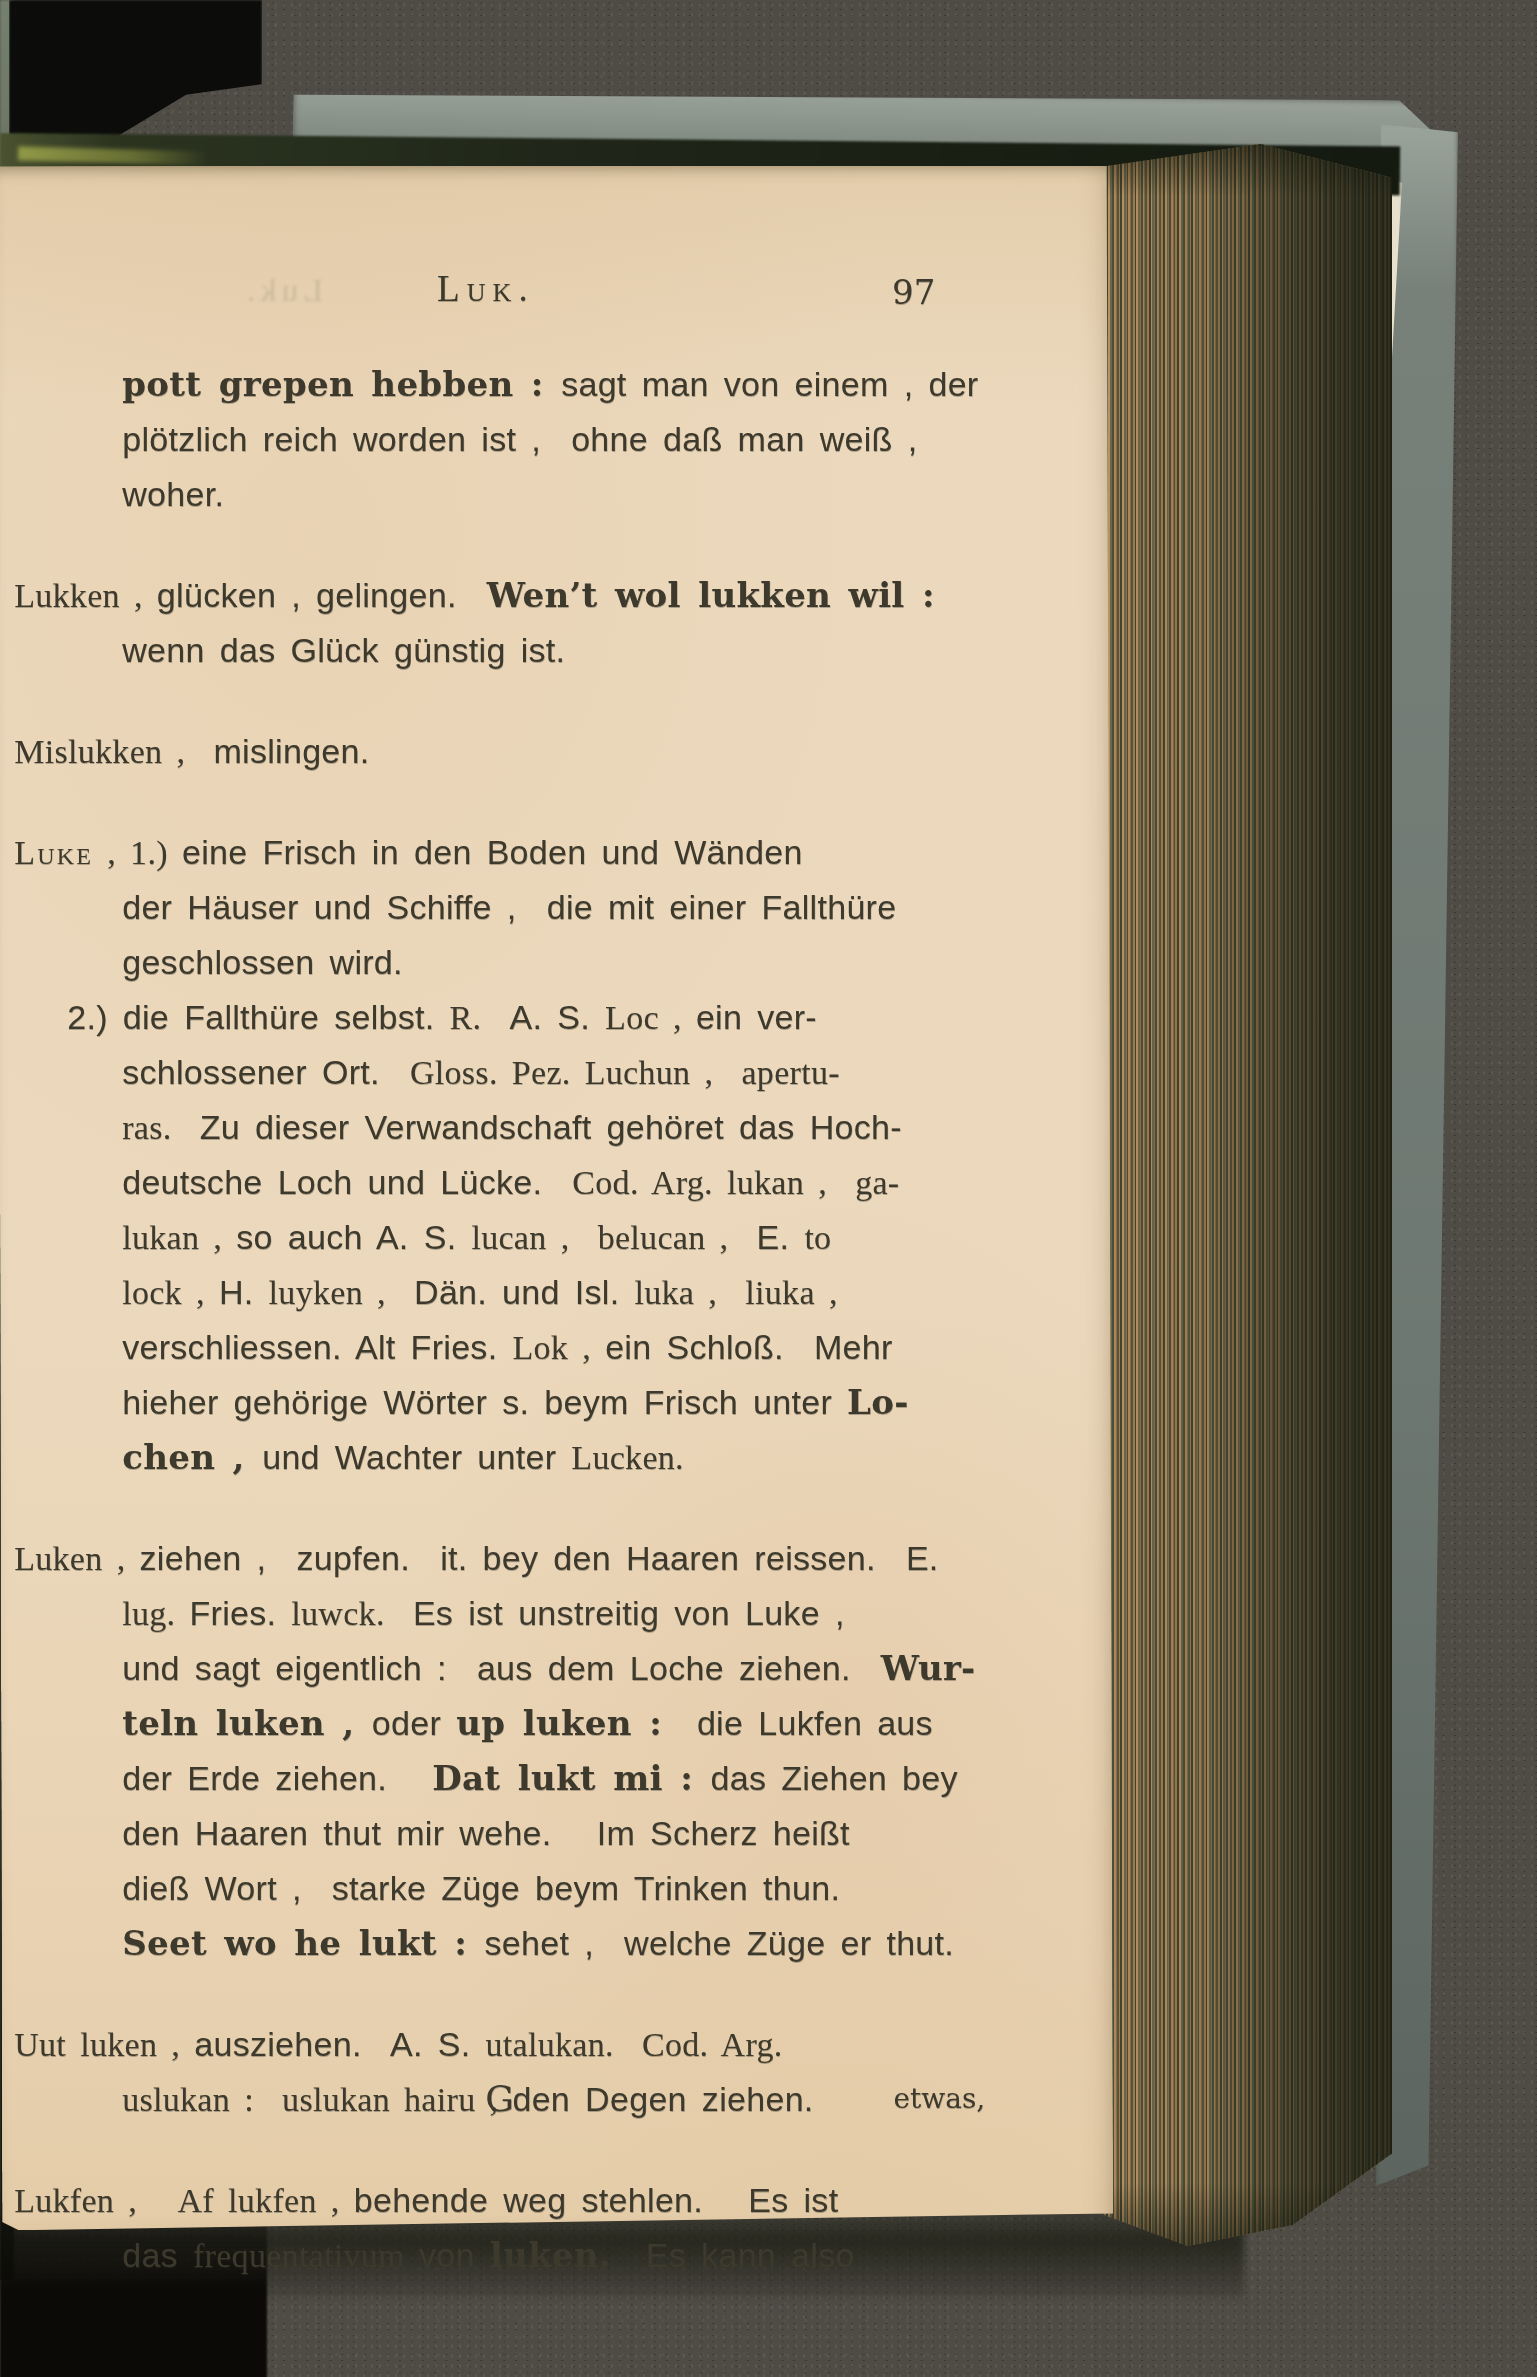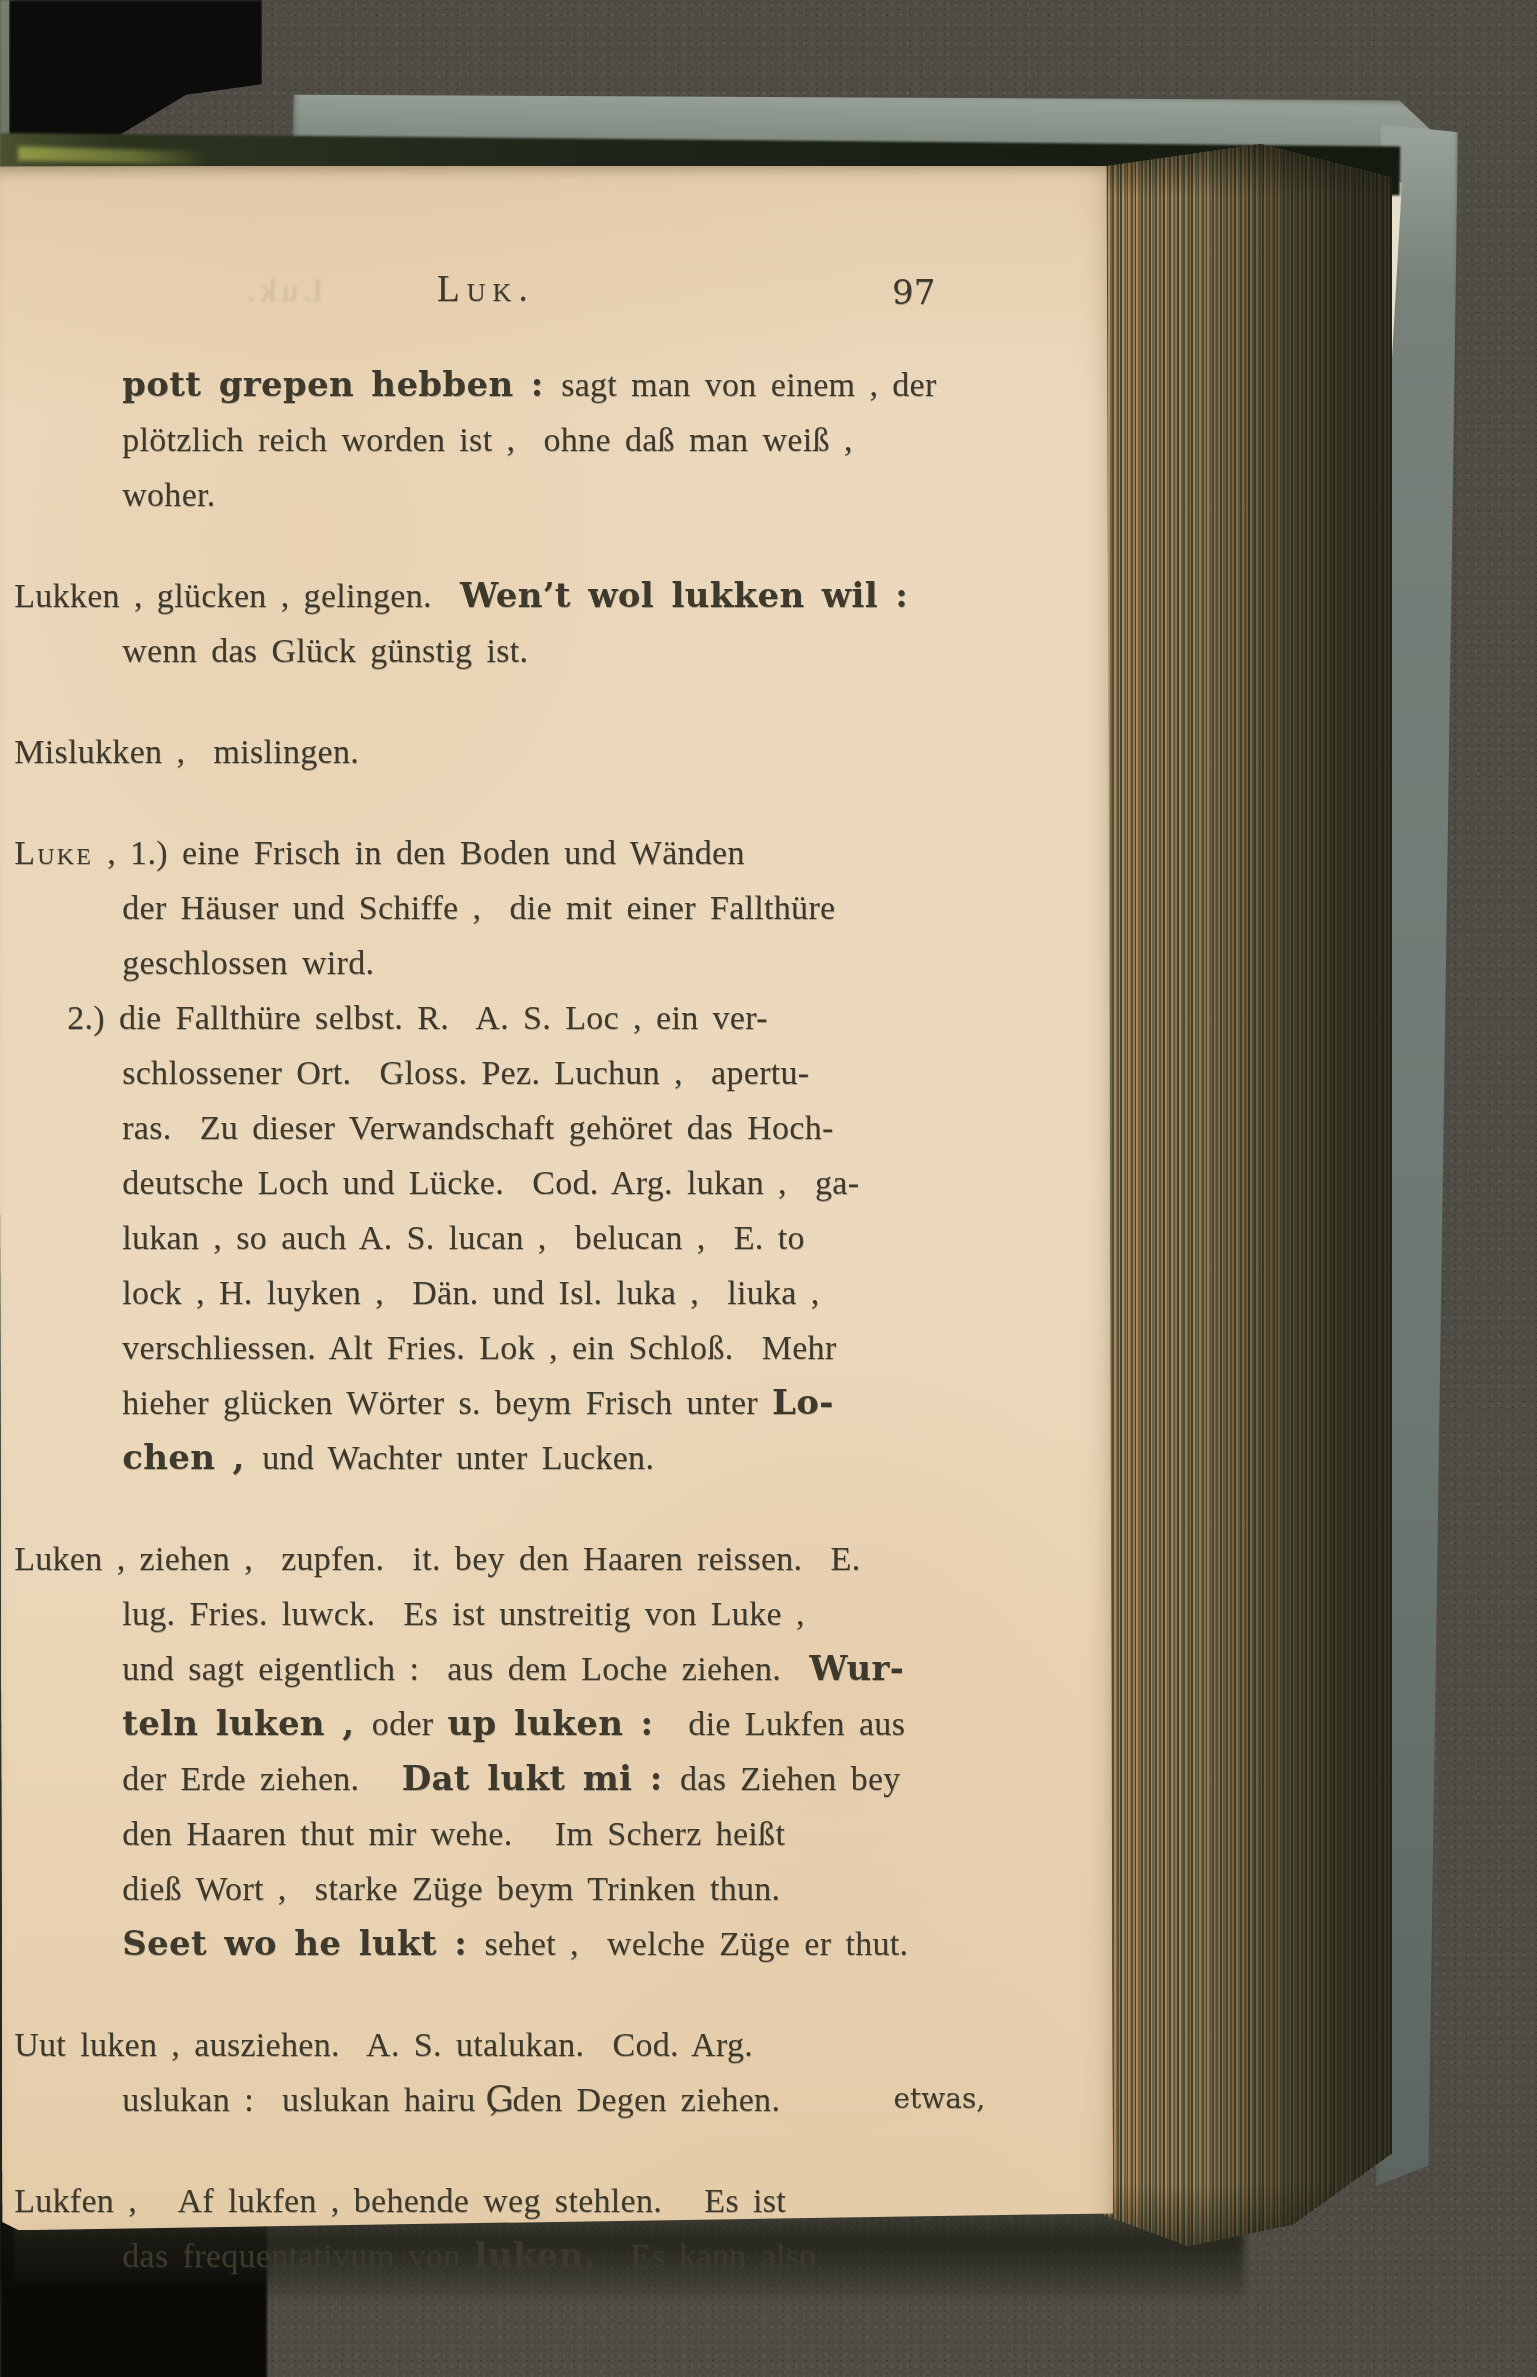--- a/index.html
+++ b/index.html
@@ -55,21 +55,21 @@
     font-size:32px;letter-spacing:5.3px;color:#6c6c54;opacity:.22;filter:blur(1.8px);transform:scaleX(-1);}
   .page-header-title{position:absolute;left:437px;top:267px;z-index:9;
     font-family:"Liberation Serif",serif;font-variant:small-caps;font-size:37px;letter-spacing:7.1px;}
   .page-number{position:absolute;left:892px;top:272px;z-index:9;
     font-family:"DejaVu Serif",serif;font-size:34px;}
   .body-lines{position:absolute;left:14.2px;top:357px;width:987px;z-index:9;}
   .line{white-space:pre;height:55px;line-height:55px;font-size:34px;letter-spacing:0.3px;word-spacing:5.3px;overflow:visible;}
   .ind-entry{margin-left:0;margin-top:46px;}
   .ind-cont{margin-left:108px;}
   .ind-sub{margin-left:53px;}
-  .seg.fk{font-family:Liberation Serif, serif;text-align:right;}
+  .seg.fk{font-family:Liberation Sans, sans-serif;text-align:right;}
   .seg.fkb{font-family:"DejaVu Serif",serif;font-weight:bold;}
   .seg.an{font-family:"Liberation Serif",serif;}
   .seg.sc{font-family:"Liberation Serif",serif;font-variant:small-caps;letter-spacing:2.2px;}
   .signature-row{position:absolute;left:14.2px;top:2071px;width:971px;z-index:9;text-align:center;
     font-family:"DejaVu Serif",serif;font-size:36px;line-height:55px;}
   .catchword-row{position:absolute;left:14.2px;top:2071px;width:971px;z-index:9;text-align:right;
     font-family:"DejaVu Serif",serif;font-size:28px;line-height:55px;}
 </style>
 </head>
 <body>
@@ -103,21 +103,21 @@
       <div class="line ink ind-entry"><span class="seg sc">Luke</span><span class="seg an"> , 1.) </span><span class="seg fk">eine Frisch in den Boden und Wänden</span></div>
       <div class="line ink ind-cont"><span class="seg fk">der Häuser und Schiffe ,  die mit einer Fallthüre</span></div>
       <div class="line ink ind-cont"><span class="seg fk">geschlossen wird.</span></div>
       <div class="line ink ind-sub"><span class="seg fk">2.) die Fallthüre selbst. </span><span class="seg an">R.  </span><span class="seg fk">A. S. </span><span class="seg an">Loc , </span><span class="seg fk">ein ver-</span></div>
       <div class="line ink ind-cont"><span class="seg fk">schlossener Ort.  </span><span class="seg an">Gloss. Pez. Luchun ,  apertu-</span></div>
       <div class="line ink ind-cont"><span class="seg an">ras.  </span><span class="seg fk">Zu dieser Verwandschaft gehöret das Hoch-</span></div>
       <div class="line ink ind-cont"><span class="seg fk">deutsche Loch und Lücke.  </span><span class="seg an">Cod. Arg. lukan ,  ga-</span></div>
       <div class="line ink ind-cont"><span class="seg an">lukan , </span><span class="seg fk">so auch A. S. </span><span class="seg an">lucan ,  belucan ,  </span><span class="seg fk">E. </span><span class="seg an">to</span></div>
       <div class="line ink ind-cont"><span class="seg an">lock , </span><span class="seg fk">H. </span><span class="seg an">luyken ,  </span><span class="seg fk">Dän. und Isl. </span><span class="seg an">luka ,  liuka ,</span></div>
       <div class="line ink ind-cont"><span class="seg fk">verschliessen. Alt Fries. </span><span class="seg an">Lok , </span><span class="seg fk">ein Schloß.  Mehr</span></div>
-      <div class="line ink ind-cont"><span class="seg fk">hieher glücken Wörter s. beym Frisch unter </span><span class="seg fkb">Lo-</span></div>
+      <div class="line ink ind-cont"><span class="seg fk">hieher gehörige Wörter s. beym Frisch unter </span><span class="seg fkb">Lo-</span></div>
       <div class="line ink ind-cont"><span class="seg fkb">chen , </span><span class="seg fk">und Wachter unter </span><span class="seg an">Lucken.</span></div>
       <div class="line ink ind-entry"><span class="seg an">Luken , </span><span class="seg fk">ziehen ,  zupfen.  it. bey den Haaren reissen.  E.</span></div>
       <div class="line ink ind-cont"><span class="seg an">lug. </span><span class="seg fk">Fries. </span><span class="seg an">luwck.  </span><span class="seg fk">Es ist unstreitig von Luke ,</span></div>
       <div class="line ink ind-cont"><span class="seg fk">und sagt eigentlich :  aus dem Loche ziehen.  </span><span class="seg fkb">Wur-</span></div>
       <div class="line ink ind-cont"><span class="seg fkb">teln luken , </span><span class="seg fk">oder </span><span class="seg fkb">up luken :  </span><span class="seg fk">die Lukfen aus</span></div>
       <div class="line ink ind-cont"><span class="seg fk">der Erde ziehen.   </span><span class="seg fkb">Dat lukt mi : </span><span class="seg fk">das Ziehen bey</span></div>
       <div class="line ink ind-cont"><span class="seg fk">den Haaren thut mir wehe.   Im Scherz heißt</span></div>
       <div class="line ink ind-cont"><span class="seg fk">dieß Wort ,  starke Züge beym Trinken thun.</span></div>
       <div class="line ink ind-cont"><span class="seg fkb">Seet wo he lukt : </span><span class="seg fk">sehet ,  welche Züge er thut.</span></div>
       <div class="line ink ind-entry"><span class="seg an">Uut luken , </span><span class="seg fk">ausziehen.  A. S. </span><span class="seg an">utalukan.  Cod. Arg.</span></div>

